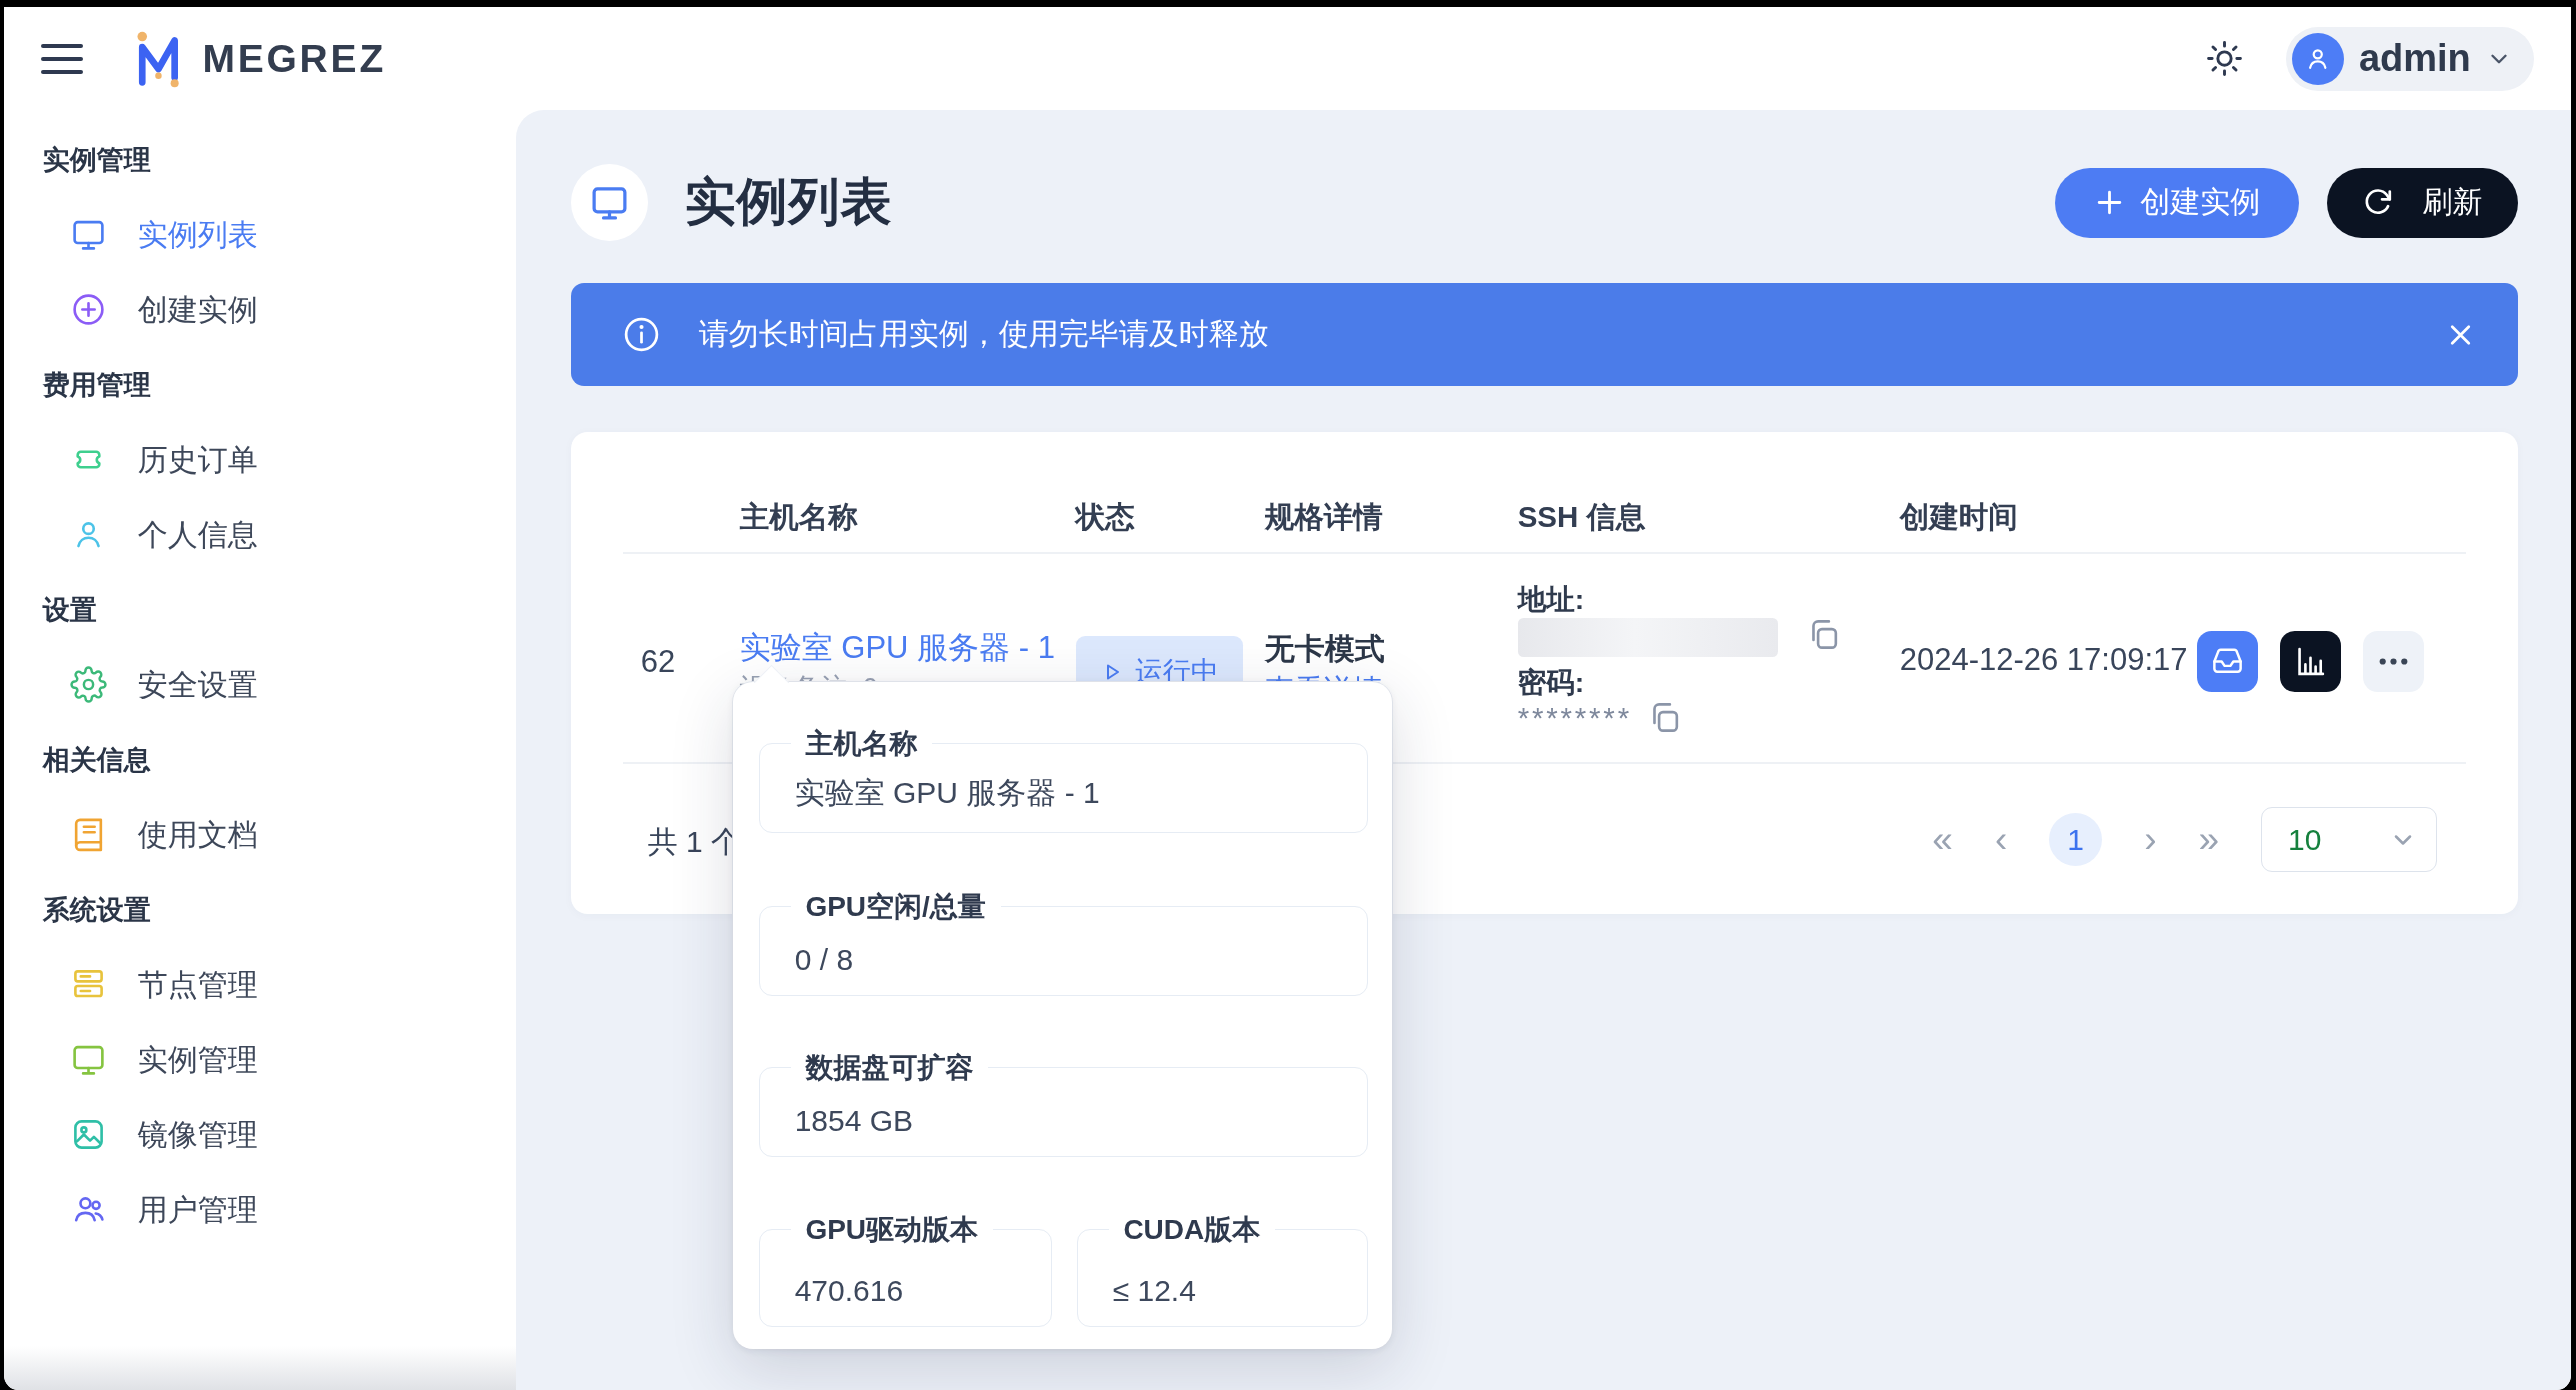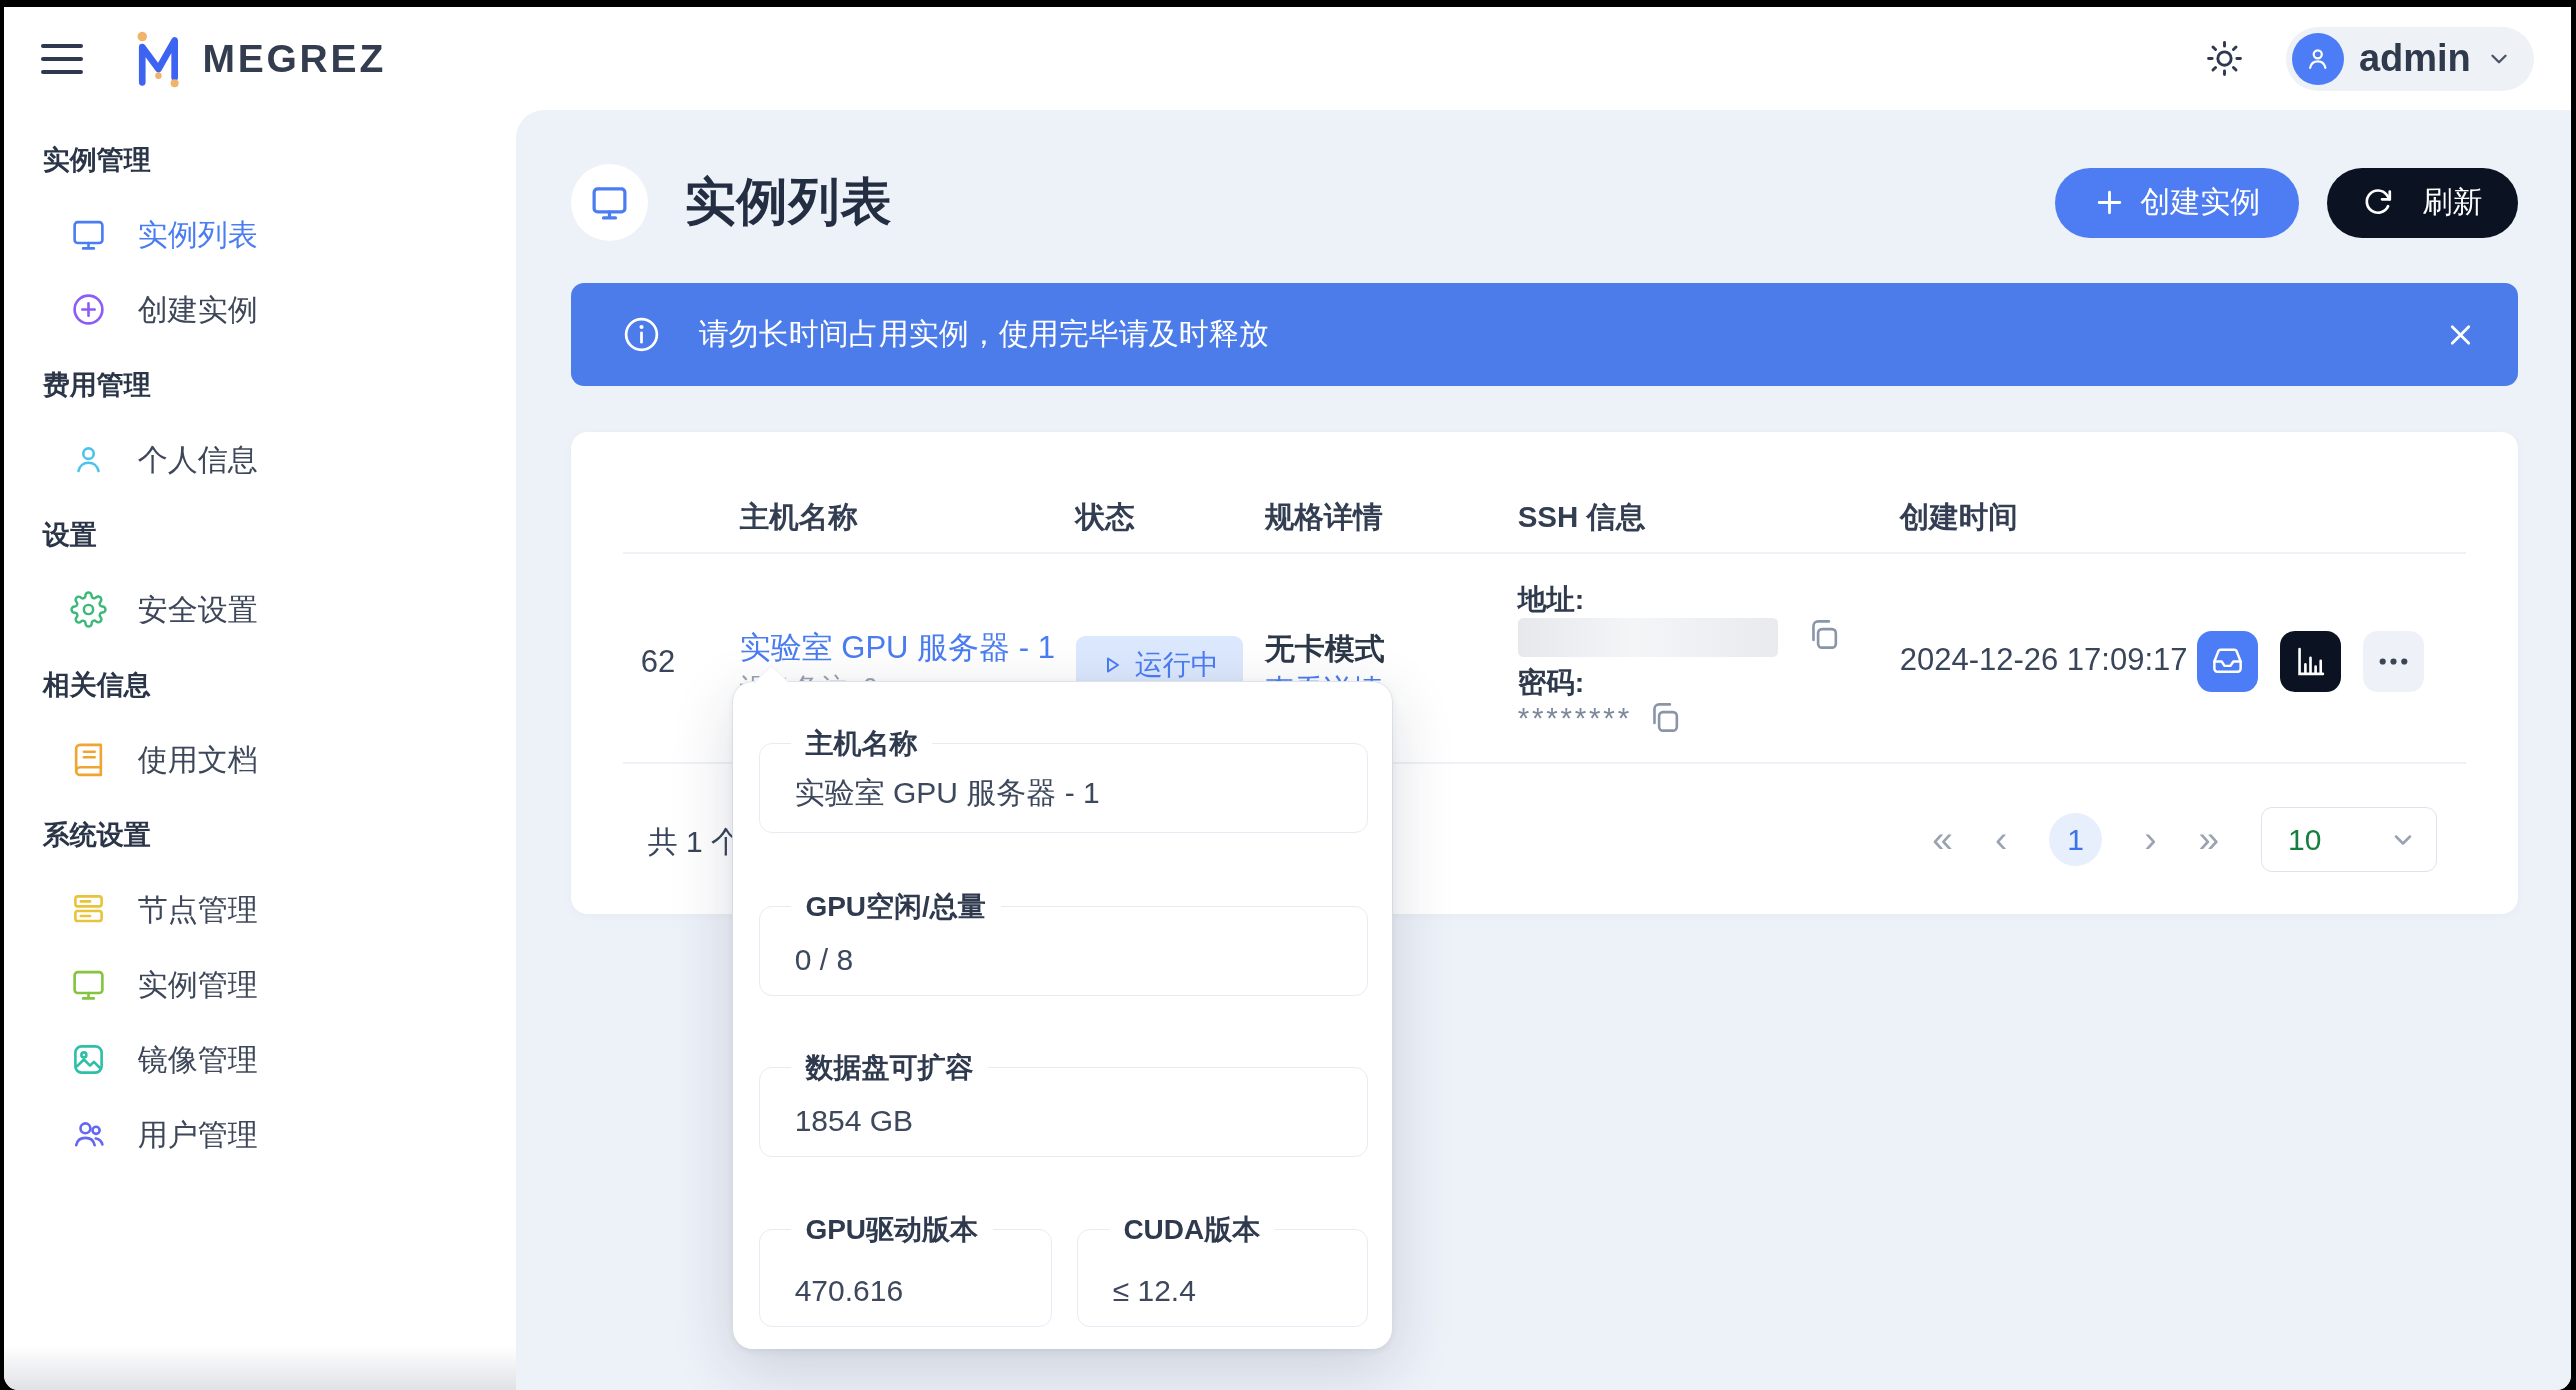--- a/index.html
+++ b/index.html
@@ -49,21 +49,21 @@
   .banner-close{position:absolute;right:41px;top:50%;transform:translateY(-50%);cursor:pointer;display:flex;}
 
   .card{position:absolute;top:322px;left:55px;right:53px;height:482px;background:#fff;border-radius:16.6px;
     box-shadow:0 1.8px 9.2px rgba(40,50,80,0.03);}
   .th{position:absolute;top:66px;font-size:29.5px;font-weight:700;color:#333e52;line-height:37px;}
   .divider{position:absolute;left:52px;right:52px;height:1.8px;background:#eef1f5;}
 
   .cell-id{position:absolute;left:70px;top:212px;font-size:31px;color:#39455a;}
   .host-name{position:absolute;left:169px;top:195px;font-size:31px;color:#4a7cf2;font-weight:500;cursor:pointer;}
   .host-note{position:absolute;left:169px;top:238px;font-size:27px;color:#98a1b3;}
-  .status-pill{position:absolute;left:505px;top:204px;height:50px;padding:4px 24px;border-radius:9.2px;background:#dce8fd;
+  .status-pill{position:absolute;left:505px;top:204px;height:50px;padding:11px 24px;border-radius:9.2px;background:#dce8fd;
     color:#4a7cf2;font-size:28px;display:flex;align-items:center;gap:11px;}
   .spec-mode{position:absolute;left:694px;top:197px;font-size:30px;font-weight:700;color:#2c3748;}
   .spec-link{position:absolute;left:694px;top:239px;font-size:29.5px;color:#4a7cf2;cursor:pointer;}
   .ssh-label{position:absolute;left:947px;font-size:28.5px;font-weight:600;color:#2f3a4d;}
   .ssh-redacted{position:absolute;left:947px;top:186px;width:260px;height:39px;border-radius:5.5px;
     background:linear-gradient(90deg,#e7e8ec,#f4f5f7 45%,#e9eaee);}
   .copy-btn{position:absolute;cursor:pointer;display:flex;}
   .ssh-pass{position:absolute;left:947px;top:269px;font-size:29.5px;color:#7e889c;letter-spacing:2.8px;}
   .cell-created{position:absolute;left:1329px;top:210px;font-size:31px;color:#39455a;}
   .action-btns{position:absolute;top:199px;right:94px;display:flex;gap:22px;}
@@ -154,20 +154,28 @@
         <svg width="37" height="37" viewBox="0 0 24 24" fill="none" stroke="currentColor" stroke-width="1.7" stroke-linecap="round">
           <circle cx="12" cy="12" r="9"></circle>
             <path d="M12 8v8M8 12h8"></path>
         </svg>
         </span>
       <span class="nav-label">创建实例</span>
     </div>
 
     <div class="side-row section-label">费用管理</div>
 
+    <div class="side-row nav-item">
+      <span class="ic c-green">
+        <svg width="37" height="37" viewBox="0 0 24 24" fill="none" stroke="currentColor" stroke-width="1.7" stroke-linejoin="round">
+          <path d="M7 7h10a2 2 0 0 1 2 2v1a2.3 2.3 0 0 0 0 4.4V15a2 2 0 0 1-2 2H7a2 2 0 0 1-2-2v-.6a2.3 2.3 0 0 0 0-4.4V9a2 2 0 0 1 2-2z"></path>
+        </svg>
+        </span>
+      <span class="nav-label">历史订单</span>
+    </div>
 
     <div class="side-row nav-item">
       <span class="ic c-cyan">
         <svg width="37" height="37" viewBox="0 0 24 24" fill="none" stroke="currentColor" stroke-width="1.7" stroke-linecap="round">
           <circle cx="12" cy="8.2" r="3.4"></circle>
             <path d="M5.5 19.5c.7-3.4 3.3-5.4 6.5-5.4s5.8 2 6.5 5.4"></path>
         </svg>
         </span>
       <span class="nav-label">个人信息</span>
     </div>

